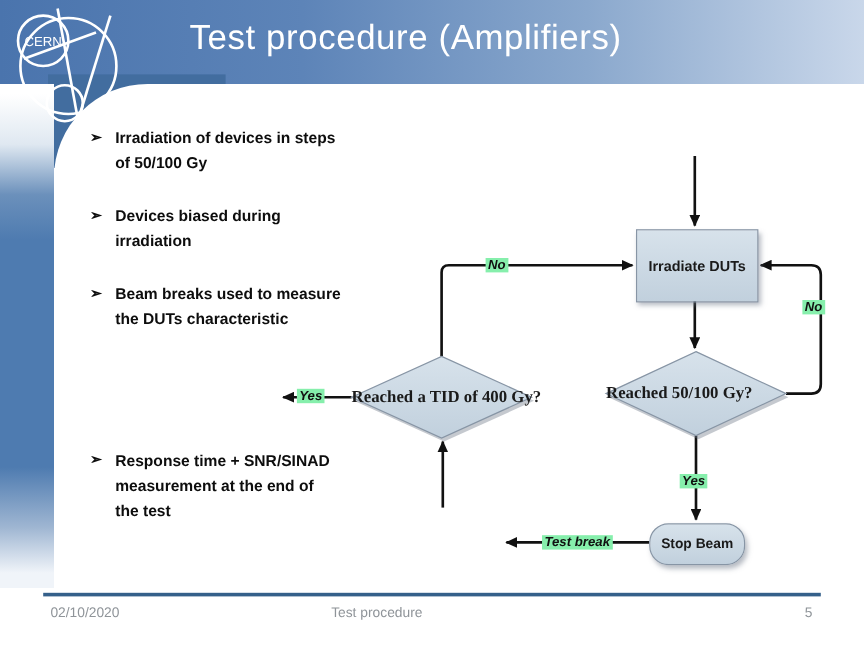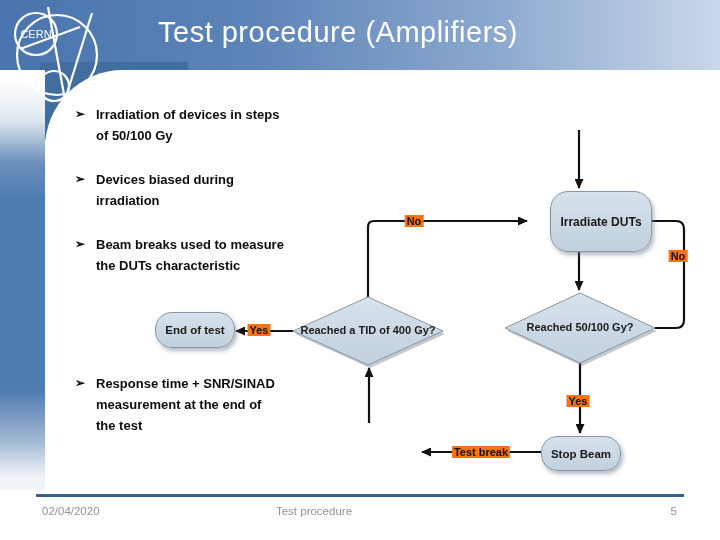--- a/index.html
+++ b/index.html
@@ -40,33 +40,33 @@
   .b1{top:104px}.b2{top:169px}.b3{top:234px}.b4{top:373px}
   
   .fc-svg{position:absolute;left:0;top:0;width:720px;height:540px;z-index:2;}
   .node{
     position:absolute;z-index:3;display:flex;align-items:center;justify-content:center;
     background:linear-gradient(180deg,#d7e2eb,#c1d0dd);
     border:1px solid #8795a5;color:#1a1a1a;font-weight:bold;text-align:center;
     box-shadow:2px 3px 4px rgba(110,120,135,.5);
   }
   .n-start{left:528px;top:92px;width:102px;height:38px;border-radius:19px;font-size:11.5px;}
-  .n-irradiate{left:530px;top:191px;width:100px;height:59px;border-radius:18px;font-size:12px;margin-left:20px;}
+  .n-irradiate{left:530px;top:191px;width:100px;height:59px;border-radius:0;font-size:12px;}
   .n-end{left:155px;top:312px;width:78px;height:34px;border-radius:17px;font-size:11.5px;}
   .n-measure{left:320px;top:423px;width:99px;height:60px;border-radius:10px;font-size:11.5px;white-space:pre-line;line-height:15px;}
   .n-stop{left:541px;top:436px;width:78px;height:33px;border-radius:16px;font-size:11.5px;}
   .diamond-label{
-    position:absolute;z-index:3;width:150px;text-align:center;
-    color:#1a1a1a;font-size:11px;font-weight:bold;white-space:nowrap;
+    position:absolute;z-index:3;width:150px;
+    color:#1a1a1a;font-size:14px;font-weight:bold;white-space:nowrap;font-family:Liberation Serif, serif;
   }
   .dl-dose{left:505px;top:321px;}
   .dl-tid{left:293px;top:324px;}
   .edge-label{
     position:absolute;z-index:4;transform:translate(-50%,-50%);
-    background:#f97316;padding:0 2px;color:#111;font-size:11px;font-weight:bold;
+    background:#86efac;padding:0 2px;color:#111;font-size:11px;font-weight:bold;font-style:italic;
   }
   
   .footer-line{position:absolute;left:36px;top:494px;width:648px;height:3px;background:#35608a;z-index:3;}
   .footer-text{position:absolute;z-index:3;color:#8f9499;font-size:11.5px;top:505px;}
   .f-date{left:42px;}
   .f-center{left:0;width:628px;text-align:center;}
   .f-page{right:43px;}
 </style>
 </head>
 <body>
@@ -136,29 +136,28 @@
     </g>
     <g>
       <polygon points="582,296 657,331 582,366 507,331" fill="rgba(110,120,135,.4)"></polygon>
       <polygon points="580,293 655,328 580,363 505,328" fill="url(#shapeGrad)" stroke="#8795a5" stroke-width="1"></polygon>
       <polygon points="370,300 445,334 370,368 295,334" fill="rgba(110,120,135,.4)"></polygon>
       <polygon points="368,297 443,331 368,365 293,331" fill="url(#shapeGrad)" stroke="#8795a5" stroke-width="1"></polygon>
     </g>
   </svg>
 
   <div class="node n-irradiate">Irradiate DUTs</div>
-  <div class="node n-end">End of test</div>
   <div class="node n-stop">Stop Beam</div>
   <div class="diamond-label dl-dose">Reached 50/100 Gy?</div>
   <div class="diamond-label dl-tid">Reached a TID of 400 Gy?</div>
 
   <span class="edge-label" style="left:414px;top:221px;">No</span>
   <span class="edge-label" style="left:678px;top:256px;">No</span>
   <span class="edge-label" style="left:259px;top:330px;">Yes</span>
   <span class="edge-label" style="left:578px;top:401px;">Yes</span>
   <span class="edge-label" style="left:481px;top:452px;">Test break</span>
 
   <div class="footer-line"></div>
-  <div class="footer-text f-date">02/04/2020</div>
+  <div class="footer-text f-date">02/10/2020</div>
   <div class="footer-text f-center">Test procedure</div>
   <div class="footer-text f-page">5</div>
 
 </div>
 
 </body></html>

